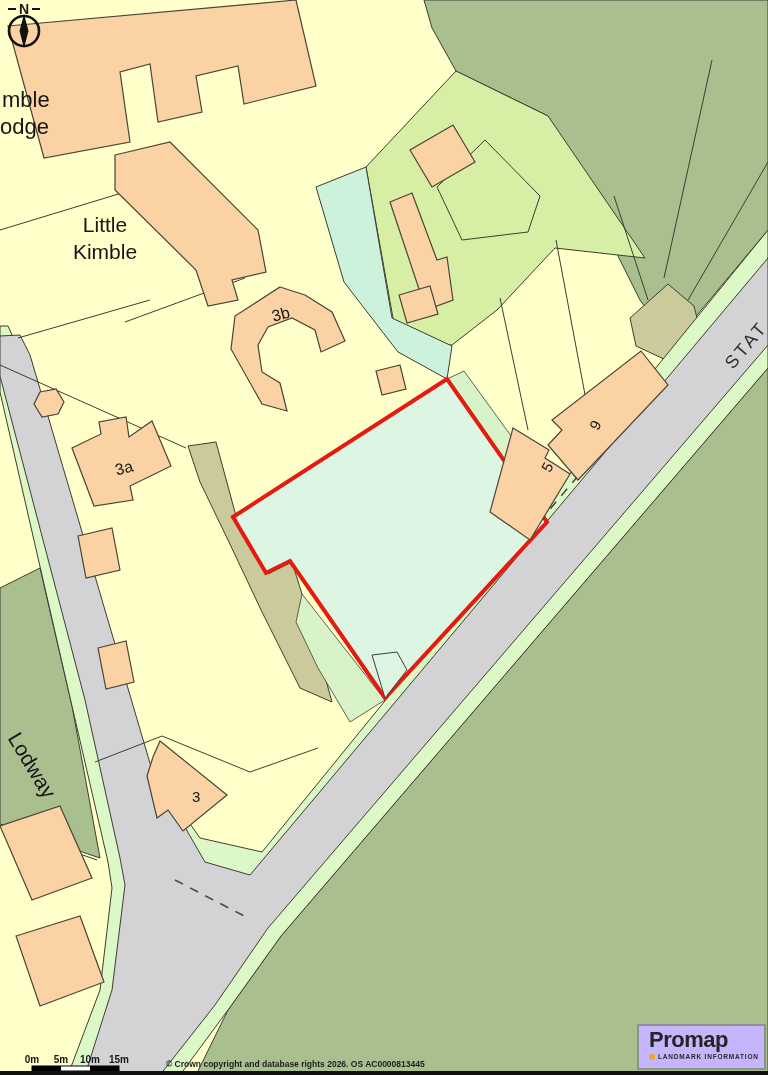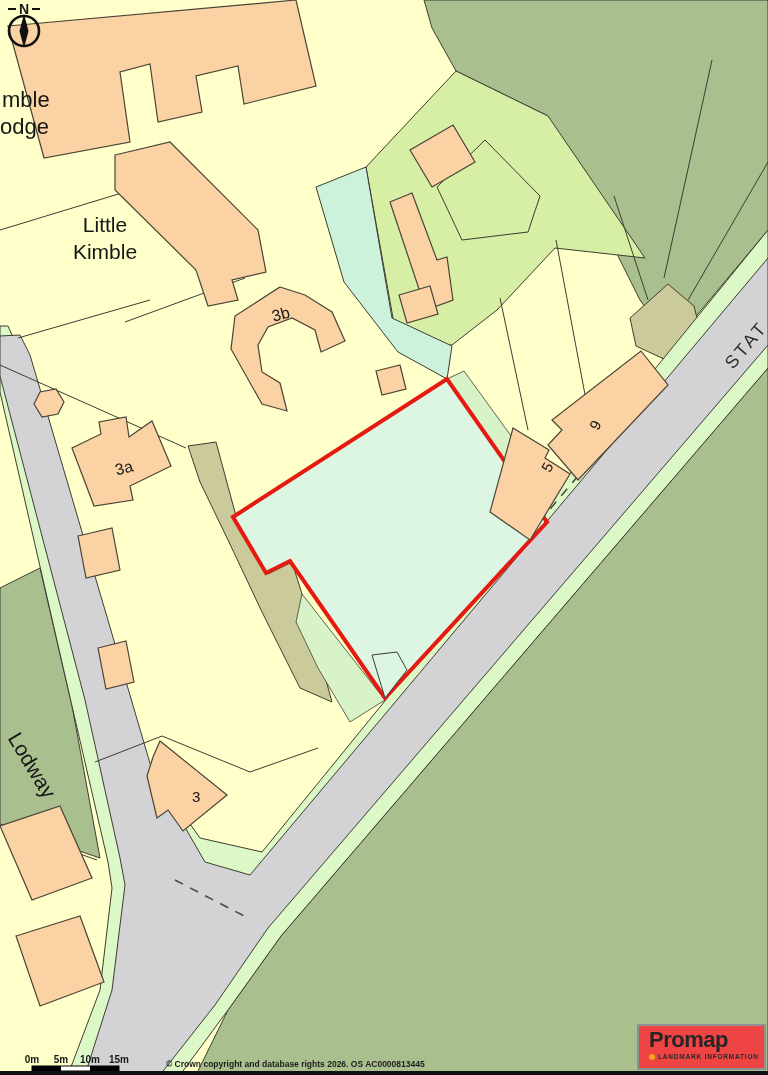--- a/index.html
+++ b/index.html
@@ -7,21 +7,21 @@
   .stage svg{position:absolute;left:0;top:0;display:block;}
   svg text{font-family:"Liberation Sans",sans-serif;fill:#161616;}
   .place{font-size:21px;}
   .place-sm{font-size:16px;}
   .house-no{font-size:15px;}
   .road-name{font-size:18px;letter-spacing:3px;fill:#2e2e2e;}
   .clip-label{font-size:22px;}
   .scale-label{font-size:10px;font-weight:bold;}
   .copyright{font-size:8.5px;font-weight:bold;fill:#1d1d1d;}
   .compass-n{font-size:14px;font-weight:bold;}
-  .logo{position:absolute;left:637px;top:1024px;width:129px;height:46px;background:#ef4444;
+  .logo{position:absolute;left:637px;top:1024px;width:129px;height:46px;background:#c4b5fd;
         border:2px solid #8f9092;box-sizing:border-box;padding:2px 0 0 10px;}
   .logo .brand{font-size:22px;font-weight:800;color:#252525;letter-spacing:-0.5px;line-height:24px;}
   .logo .tagline{display:flex;align-items:center;gap:3px;margin-top:1px;}
   .logo .dot{width:6px;height:6px;border-radius:50%;background:#F7A31C;display:inline-block;}
   .logo .tagtext{font-size:6.5px;font-weight:bold;color:#2a2a2a;letter-spacing:0.8px;}
 </style>
 </head>
 <body>
 
 <div class="stage">

